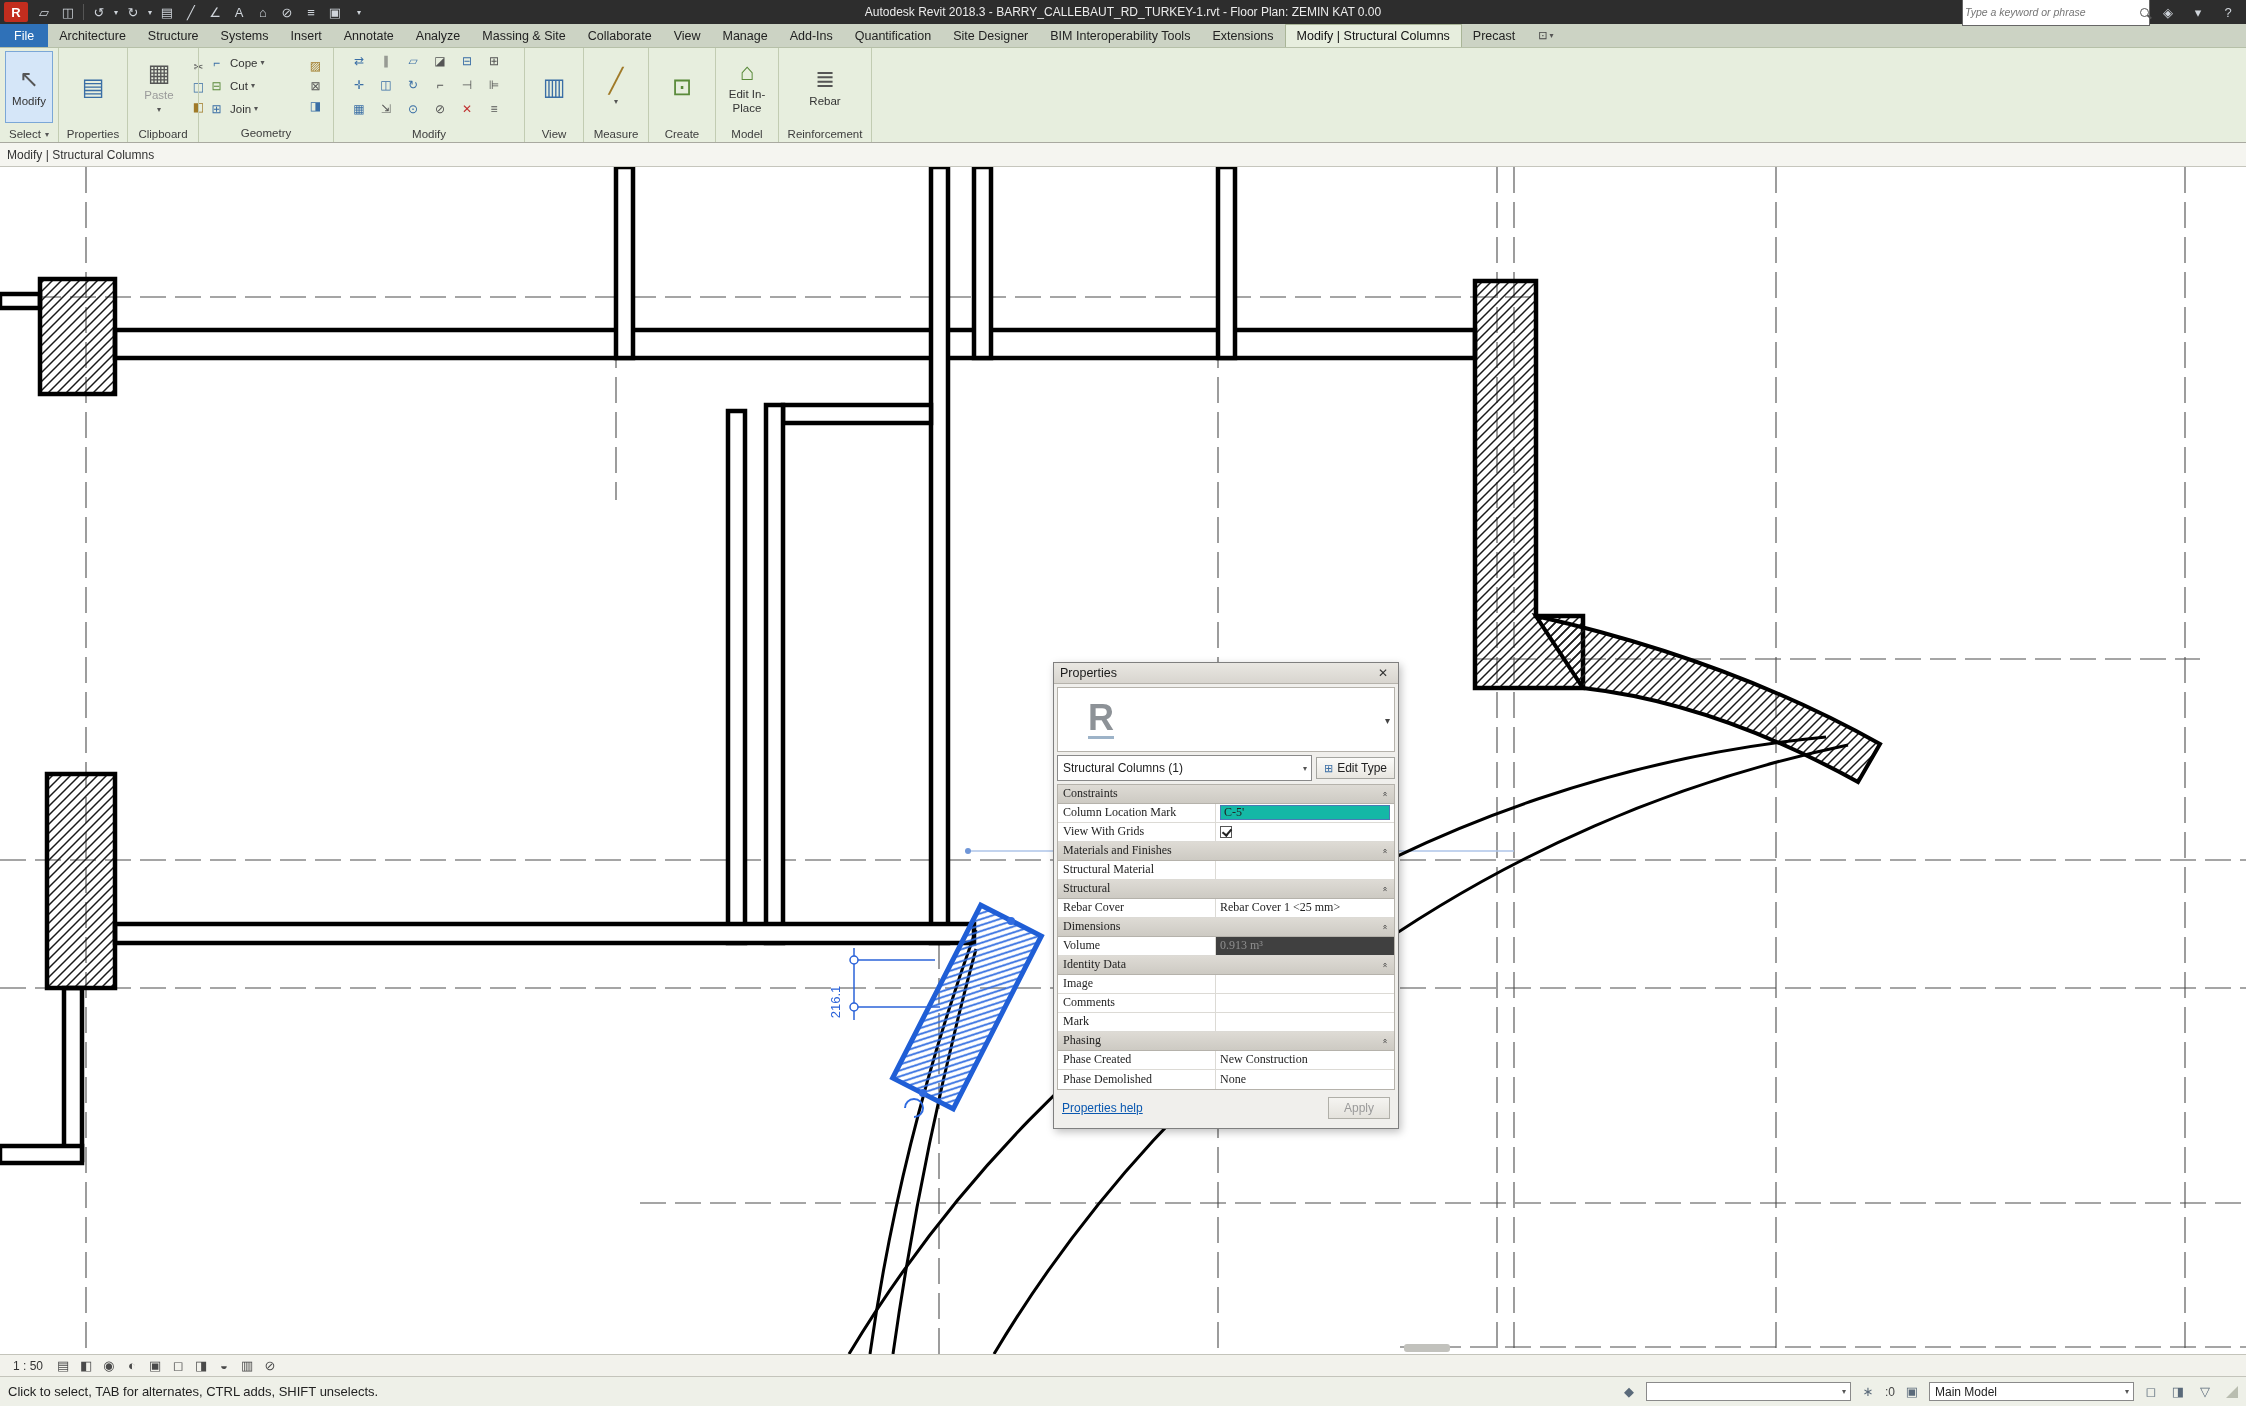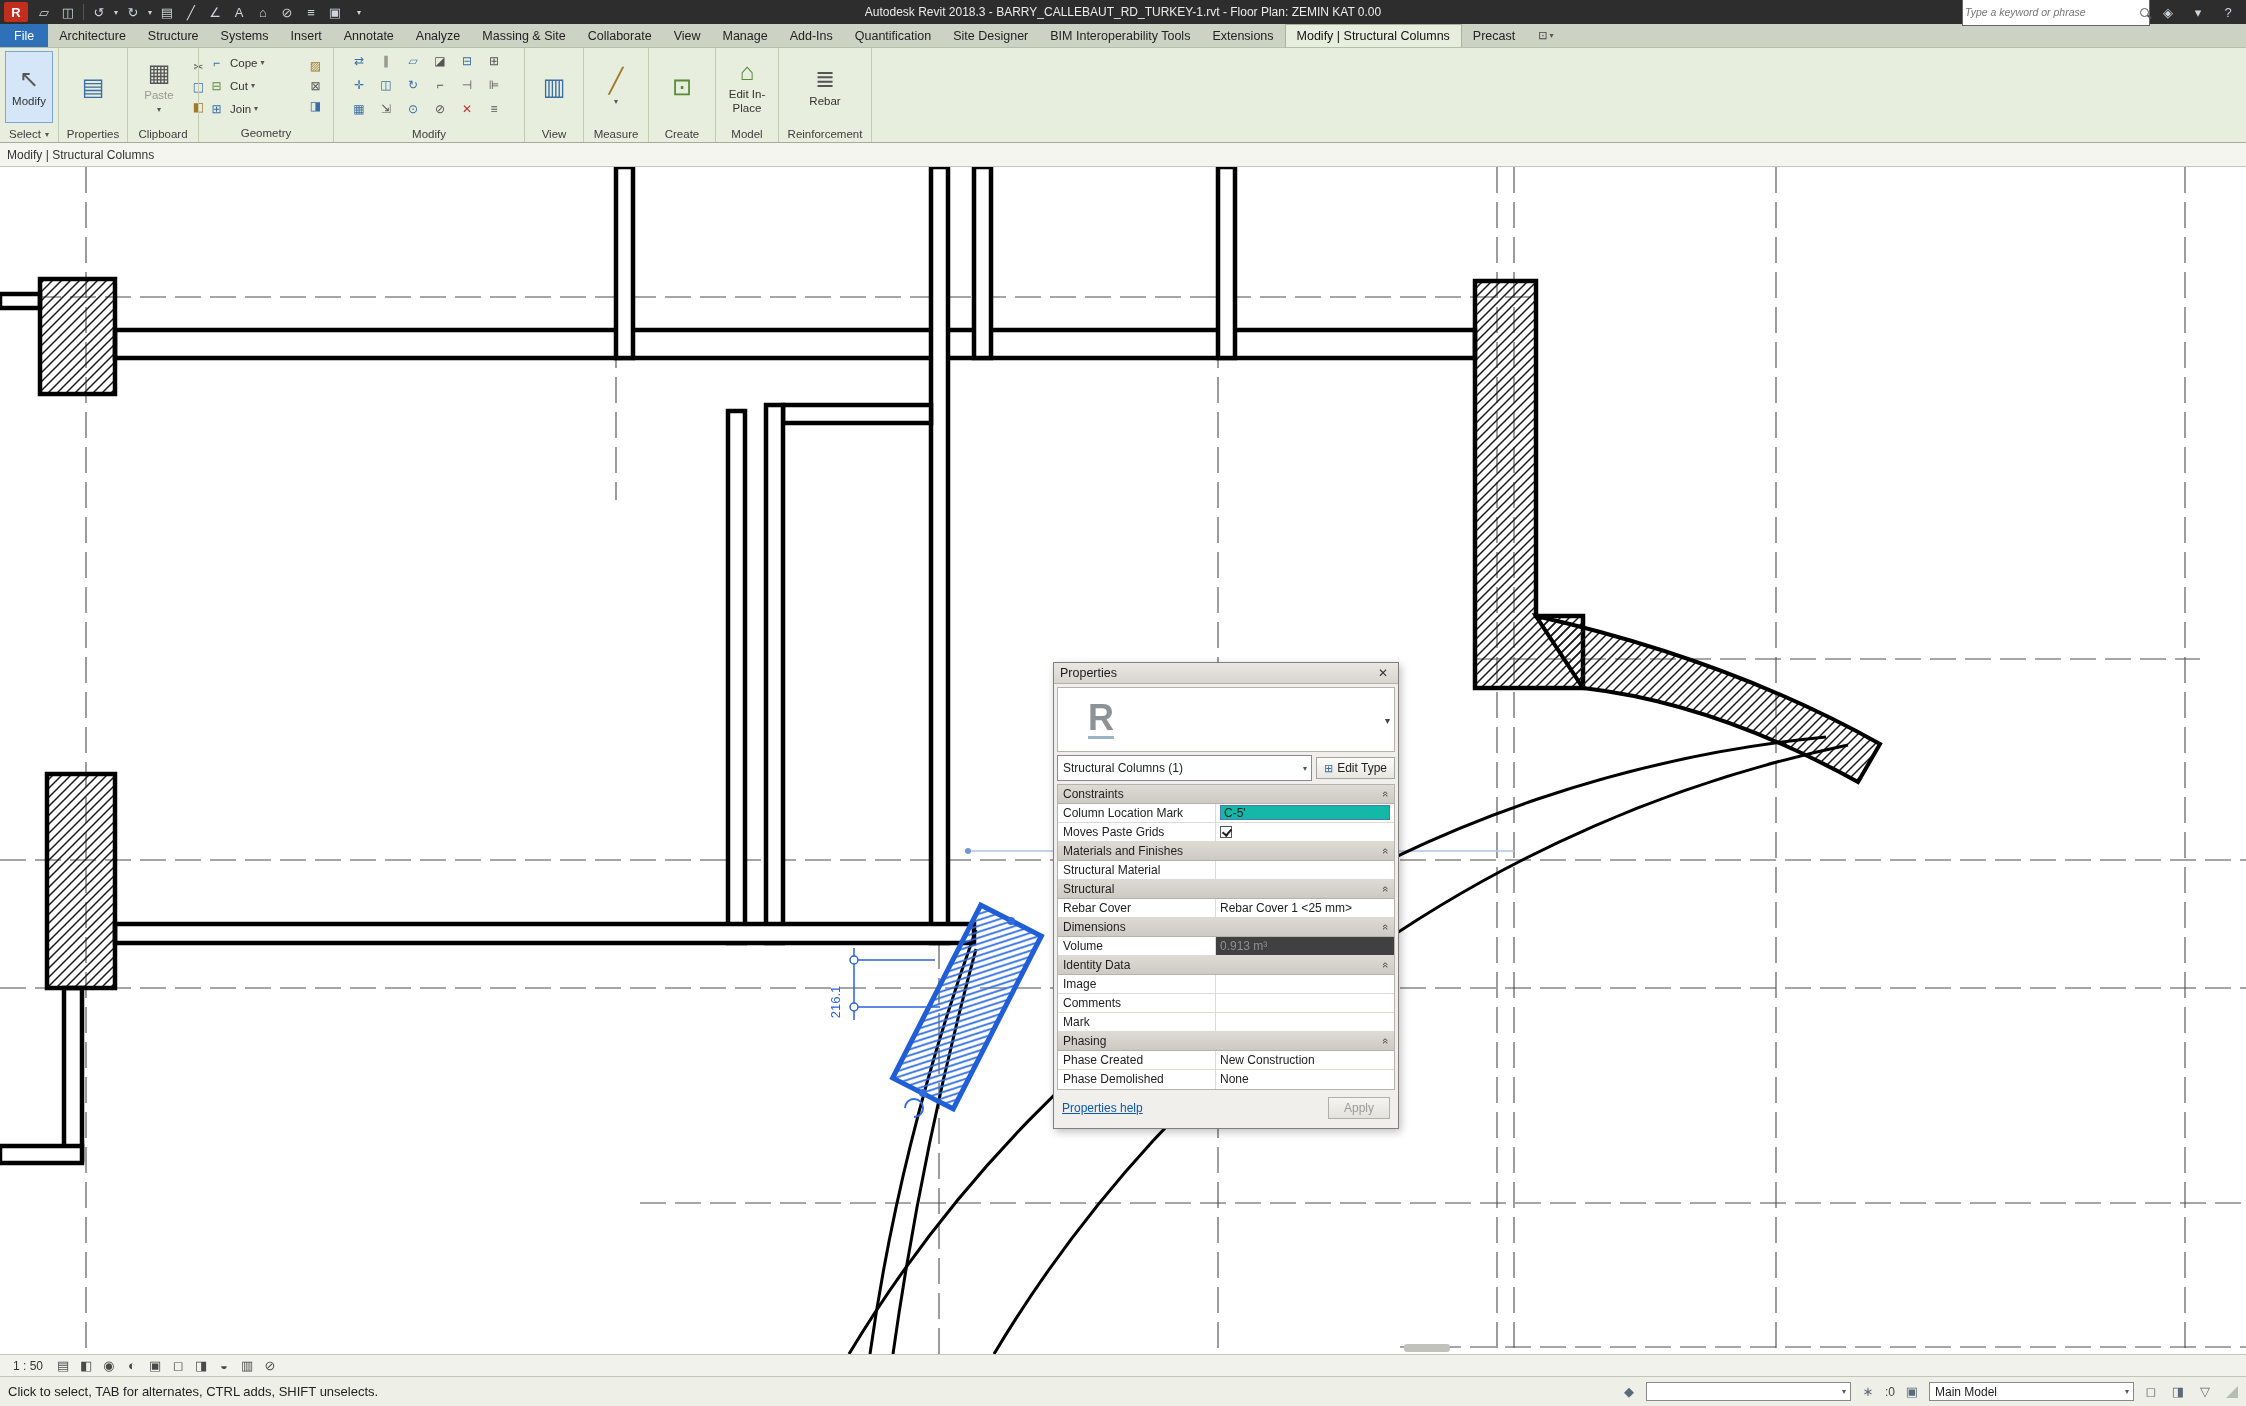--- a/index.html
+++ b/index.html
@@ -67,21 +67,21 @@
     color:#333;font-size:12px;}
   .pal-preview{height:66px;background:#fff;border:1px solid #b5b2ab;margin:3px;display:flex;align-items:center;position:relative;}
   .prev-r{font-size:36px;font-weight:bold;color:#8d9297;margin-left:30px;border-bottom:3px solid #9db3c8;line-height:1;}
   .prev-dd{position:absolute;right:4px;top:50%;transform:translateY(-50%);font-size:10px;color:#444;}
   .pal-selrow{height:28px;display:flex;align-items:center;gap:4px;padding:0 3px;}
   .combo{flex:1;height:22px;background:#fff;border:1px solid #8a8a8a;display:flex;align-items:center;
     padding:12px 5px;position:relative;font-size:12px;color:#222;white-space:nowrap;}
   .combo .dd{position:absolute;right:4px;}
   .edittype{height:22px;border:1px solid #a5a5a0;background:linear-gradient(#fbfbf9,#e8e6e0);
     display:flex;align-items:center;gap:4px;padding:0 7px;font-size:12px;color:#222;white-space:nowrap;}
-  .pgrid{margin:2px 3px 0 3px;border:1px solid #b5b2ab;background:#fff;}
+  .pgrid{margin:2px 3px 0 3px;border:1px solid #b5b2ab;background:#fff;font-family:Liberation Serif, serif;}
   .phead{height:19px;background:linear-gradient(#dedbd5,#cdcac3);border-bottom:1px solid #b5b2ab;
     display:flex;align-items:center;padding:0 5px;color:#1f1f1f;font-size:12px;}
   .chev{margin-left:auto;display:inline-block;transform:rotate(90deg);font-size:11px;color:#444;}
   .prow{height:19px;display:flex;border-bottom:1px solid #dcdad5;background:#fff;}
   .plabel{width:158px;border-right:1px solid #dcdad5;display:flex;align-items:center;padding:0 5px;
     color:#222;font-size:12px;white-space:nowrap;overflow:hidden;}
   .pval{flex:1;display:flex;align-items:center;padding:0 4px;font-size:12px;color:#222;white-space:nowrap;overflow:hidden;}
   .pval.gray{color:#8f8f8f;background:#404040;}
   .editbox{flex:1;height:15px;border:1px solid #4a7ab5;background:#14b8a6;display:flex;align-items:center;
     padding:0 3px;font-size:12px;}
@@ -451,21 +451,21 @@
       <span>Constraints</span>
         <span class="chev">«</span>
     </div>
     <div class="prow">
       <div class="plabel">Column Location Mark</div>
       <div class="pval">
           <span class="editbox">C-5'</span>
         </div>
     </div>
     <div class="prow">
-      <div class="plabel">Moves Paste Grids</div>
+      <div class="plabel">View With Grids</div>
       <div class="pval">
           <span class="chk"></span>
         </div>
     </div>
     <div class="phead">
       <span>Materials and Finishes</span>
         <span class="chev">«</span>
     </div>
     <div class="prow">
       <div class="plabel">Structural Material</div>

